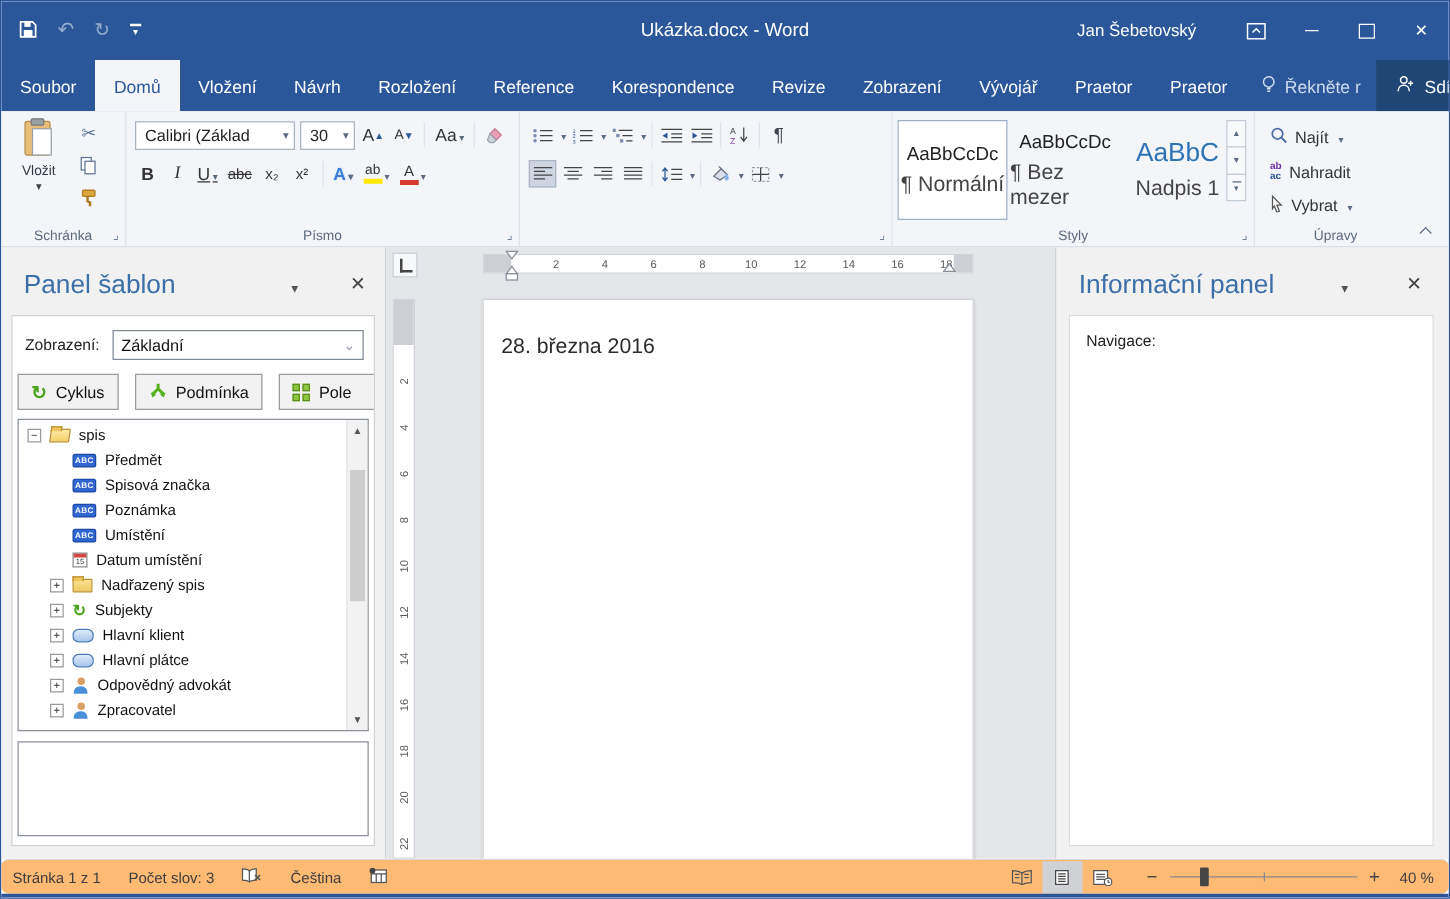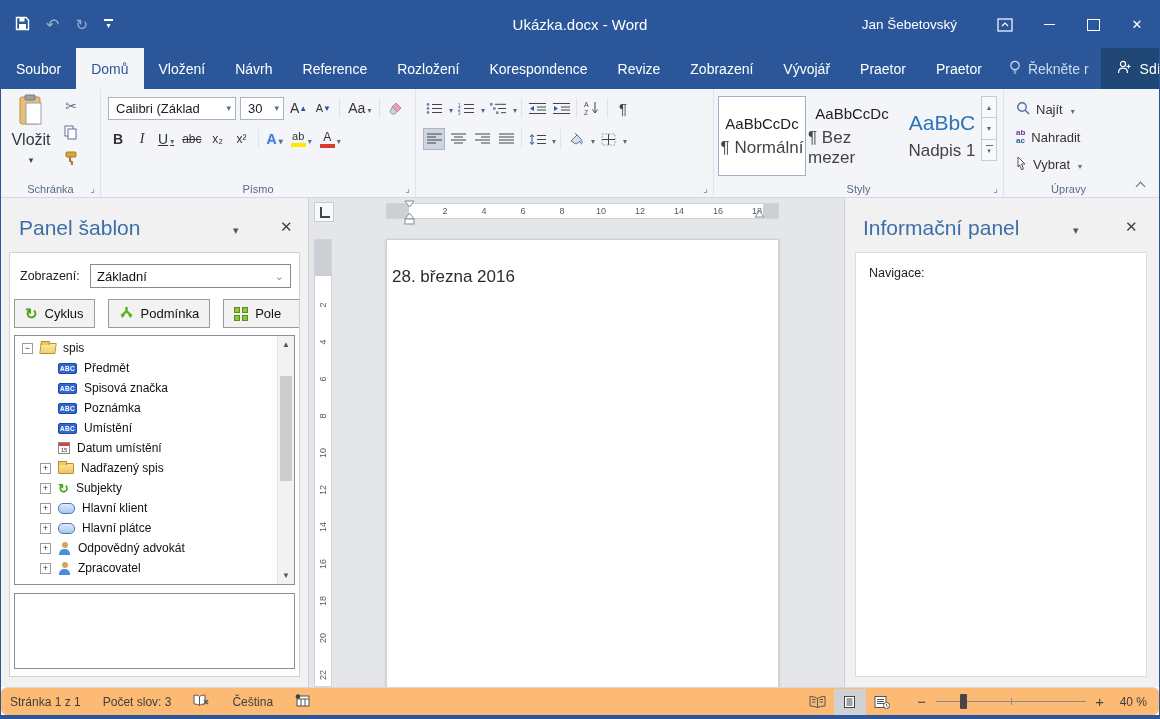--- a/index.html
+++ b/index.html
@@ -38,21 +38,21 @@
   .launcher { position:absolute; bottom:3px; right:5px; font-size:10px; color:#72819b; line-height:1; }
   .launcher::before { content:"⌟"; }
   .g-clip { left:0; width:100px; }
   .g-font { left:100px; width:315px; }
   .g-par  { left:415px; width:298px; }
   .g-sty  { left:713px; width:290px; }
   .g-edit { left:1003px; width:129px; border-right:none; }
   .collapse-rib { position:absolute; right:14px; bottom:8px; width:9px; height:9px; }
   .collapse-rib::before { content:""; position:absolute; left:1px; top:3px; width:6px; height:6px; border-left:1.5px solid #5c6a81; border-top:1.5px solid #5c6a81; transform:rotate(45deg); }
 
-  .bigbtn { position:absolute; left:6px; top:5px; width:48px; height:78px; display:flex; flex-direction:column; align-items:center; justify-content:flex-start; font-size:16px; color:#323a45; }
+  .bigbtn { position:absolute; left:6px; top:5px; width:48px; height:78px; display:flex; flex-direction:column; align-items:center; justify-content:flex-start; font-size:11px; color:#323a45; }
   .bigbtn .blab { margin-top:5px; }
   .bigbtn .dar::after { content:"▾"; font-size:9px; color:#444; }
   .clip-col { position:absolute; left:60px; top:8px; display:flex; flex-direction:column; gap:8px; }
   .smic { width:20px; height:18px; display:flex; align-items:center; justify-content:center; }
   .ic-cut::before { content:"✂"; color:#5f7396; font-size:14px; }
 
   .frow { position:absolute; left:7px; display:flex; align-items:center; gap:4px; height:24px; }
   .frow1 { top:7px; } .frow2 { top:38px; }
   .combo { height:23px; background:#fff; border:1px solid #aab3c0; display:flex; align-items:center; font-size:13px; color:#222; padding:0 4px 0 7px; }
   .combo .cval { flex:1; overflow:hidden; white-space:nowrap; }
@@ -146,21 +146,21 @@
   .tabsel { position:absolute; left:5px; top:4px; width:20px; height:20px; background:#f7f8f9; border:1px solid #c7ccd3; }
   .tabsel::before { content:""; position:absolute; left:5px; top:4px; width:8px; height:9px; border-left:2px solid #444; border-bottom:2px solid #444; }
   .hband { position:absolute; left:77px; top:5px; width:393px; height:16px; background:#fff; border:1px solid #d0d3d8; }
   .hband .marg { position:absolute; top:0; bottom:0; background:#ccd0d5; }
   .hband .margL { left:0; width:22px; } .hband .margR { right:0; width:15px; }
   .hnum { position:absolute; top:2px; width:14px; margin-left:-7px; text-align:center; font-size:9px; color:#5a5a5a; }
   .vband { position:absolute; left:5px; top:41px; bottom:0; width:18px; background:#fff; border:1px solid #d0d3d8; }
   .vband .marg { position:absolute; left:0; right:0; top:0; height:36px; background:#ccd0d5; }
   .vnum { position:absolute; left:0; width:16px; text-align:center; font-size:9px; color:#5a5a5a; transform:rotate(-90deg); }
   .page { position:absolute; left:77px; top:41px; width:393px; bottom:-2px; background:#fff; border:1px solid #cfd1d4; box-shadow:0 1px 3px rgba(0,0,0,.18); }
-  .doctext { position:absolute; left:5px; top:27px; font-size:17px; color:#2b2b2b;text-align:right; }
+  .doctext { position:absolute; left:14px; top:27px; font-size:17px; color:#2b2b2b;text-align:right; }
   .indmark { position:absolute; }
 
   
   .status { position:absolute; left:0; right:0; bottom:3px; height:28px; background:#fdba74; border-top:1px solid #d8d8d8; display:flex; align-items:center; font-size:12px; color:#3e3e3e;border-radius:6px; }
   .st-item { margin-left:22px; white-space:nowrap; }
   .st-item.first { margin-left:9px; }
   .st-sp { flex:1; }
   .viewbtn { width:32px; height:26px; display:flex; align-items:center; justify-content:center; }
   .viewbtn.sel { background:#cfd1d4; }
   .zoomer { display:flex; align-items:center; margin:0 12px 0 16px; }
@@ -206,22 +206,22 @@
       <span class="wbtn ic-close"></span>
     </div>
   </div>
 
   <div class="tabrow">
     <div id="tabs-strip" style="display:flex;">
         <div class="tab">Soubor</div>
         <div class="tab active">Domů</div>
         <div class="tab">Vložení</div>
         <div class="tab">Návrh</div>
+        <div class="tab">Rozložení</div>
         <div class="tab">Reference</div>
-        <div class="tab">Rozložení</div>
         <div class="tab">Korespondence</div>
         <div class="tab">Revize</div>
         <div class="tab">Zobrazení</div>
         <div class="tab">Vývojář</div>
         <div class="tab">Praetor</div>
         <div class="tab">Praetor</div>
       </div>
     <div class="tellme">
       <span>
         <svg width="12" height="15" viewBox="0 0 12 15">

